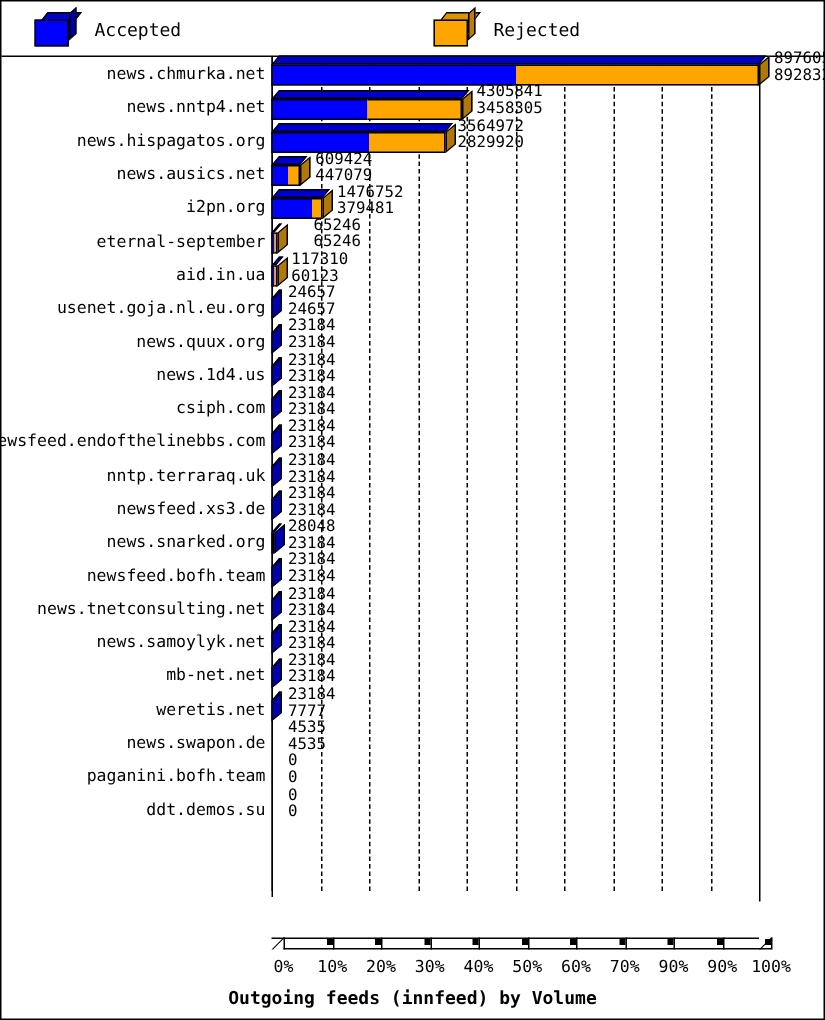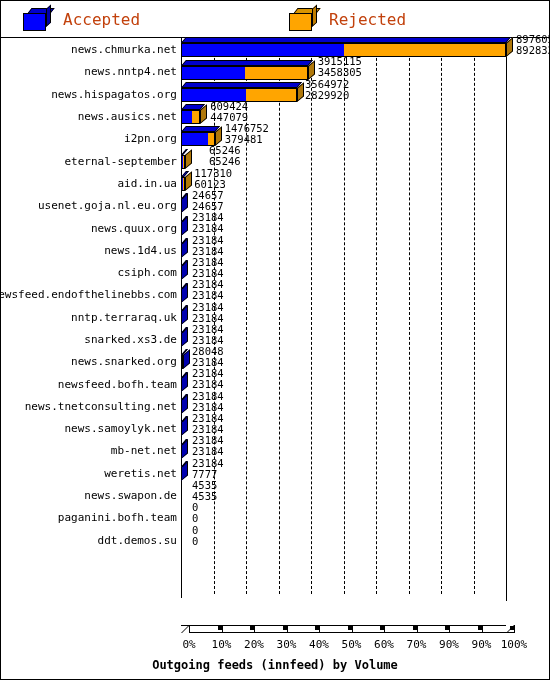--- a/index.html
+++ b/index.html
@@ -31,21 +31,21 @@
   .cube .top{
     position:absolute;left:4px;top:0;width:23px;height:6px;
     border:1px solid #000;box-sizing:border-box;
     transform:skewX(-38deg);transform-origin:bottom left;
   }
   .cube .side{
     position:absolute;left:23px;top:1px;width:5px;height:18px;
     border:1px solid #000;box-sizing:border-box;
     transform:skewY(-42deg);transform-origin:top left;
   }
-  .legend-label{font-size:16px;color:#c2410c;letter-spacing:0px;}
+  .legend-label{font-size:12px;color:#000000;letter-spacing:0px;}
 
   
   #plot{
     position:absolute;left:0;top:37px;width:548px;height:640px;
   }
   #rows{position:absolute;left:0;top:0;width:548px;}
   .row{position:relative;height:22.3px;}
   .row-label{
     position:absolute;right:372px;top:50%;transform:translateY(-50%);
     font-size:11px;color:#000;white-space:nowrap;text-align:right;
@@ -182,21 +182,21 @@
         <div class="row">
           <div class="row-label">news.nntp4.net</div>
           <div class="bar-wrap">
             <div class="bar">
               <div class="seg acc" style="width: 63.8623px; background: rgb(0, 0, 255);"></div>
               <div class="seg rej" style="width: 62.7751px; background: rgb(255, 165, 0);"></div>
               <div class="cap" style="background: rgb(176, 120, 10);"></div>
               <div class="caplid" style="width: 126.637px; background: rgb(0, 0, 204);"></div>
             </div>
             <div class="values" style="left: 136.637px;">
-              <div>3915115</div>
+              <div>4305841</div>
               <div>3458305</div>
             </div>
           </div>
         </div>
         <div class="row">
           <div class="row-label">news.hispagatos.org</div>
           <div class="bar-wrap">
             <div class="bar">
               <div class="seg acc" style="width: 64.7113px; background: rgb(0, 0, 255);"></div>
               <div class="seg rej" style="width: 51.3687px; background: rgb(255, 165, 0);"></div>
@@ -341,21 +341,21 @@
               <div class="cap" style="background: rgb(0, 0, 176);"></div>
               <div class="caplid" style="width: 2px; background: rgb(0, 0, 204);"></div>
             </div>
             <div class="values" style="left: 11px;">
               <div>23184</div>
               <div>23184</div>
             </div>
           </div>
         </div>
         <div class="row">
-          <div class="row-label">snarked.xs3.de</div>
+          <div class="row-label">newsfeed.xs3.de</div>
           <div class="bar-wrap">
             <div class="bar">
               <div class="cap" style="background: rgb(0, 0, 176);"></div>
               <div class="caplid" style="width: 2px; background: rgb(0, 0, 204);"></div>
             </div>
             <div class="values" style="left: 11px;">
               <div>23184</div>
               <div>23184</div>
             </div>
           </div>

